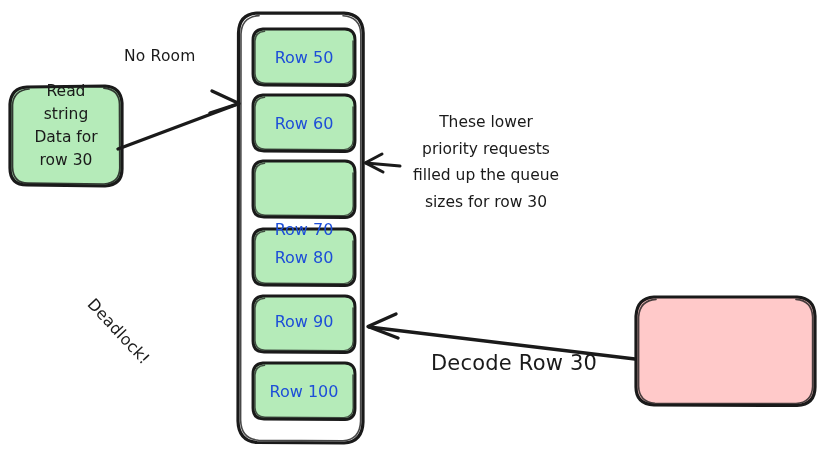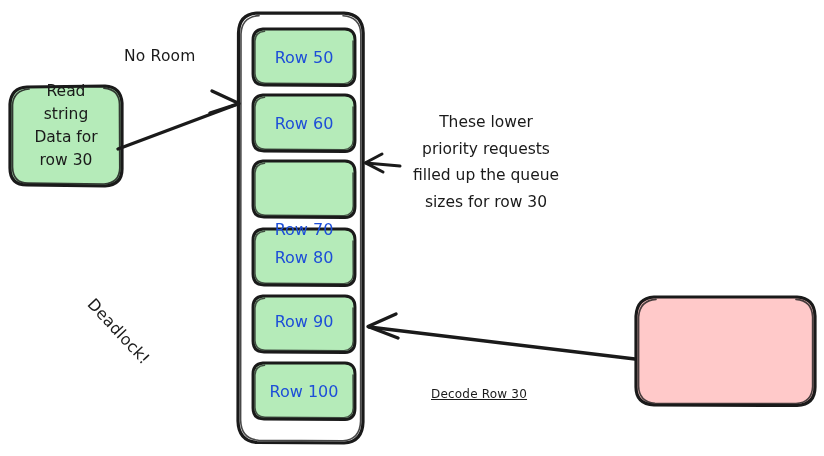--- a/index.html
+++ b/index.html
@@ -77,23 +77,22 @@
   }
 
   
   #label-no-room {
     left: 124px;
     top: 48px;
     font-size: 15.5px;
   }
   #label-decode-row {
     left: 431px;
-    top: 388px;
-    font-size: 12px;
-    text-decoration: underline;
+    top: 352px;
+    font-size: 21px;
   }
   #label-deadlock {
     left: 96px;
     top: 296px;
     font-size: 16px;
     transform: rotate(47deg);
     transform-origin: 0 0;
   }
 
   

